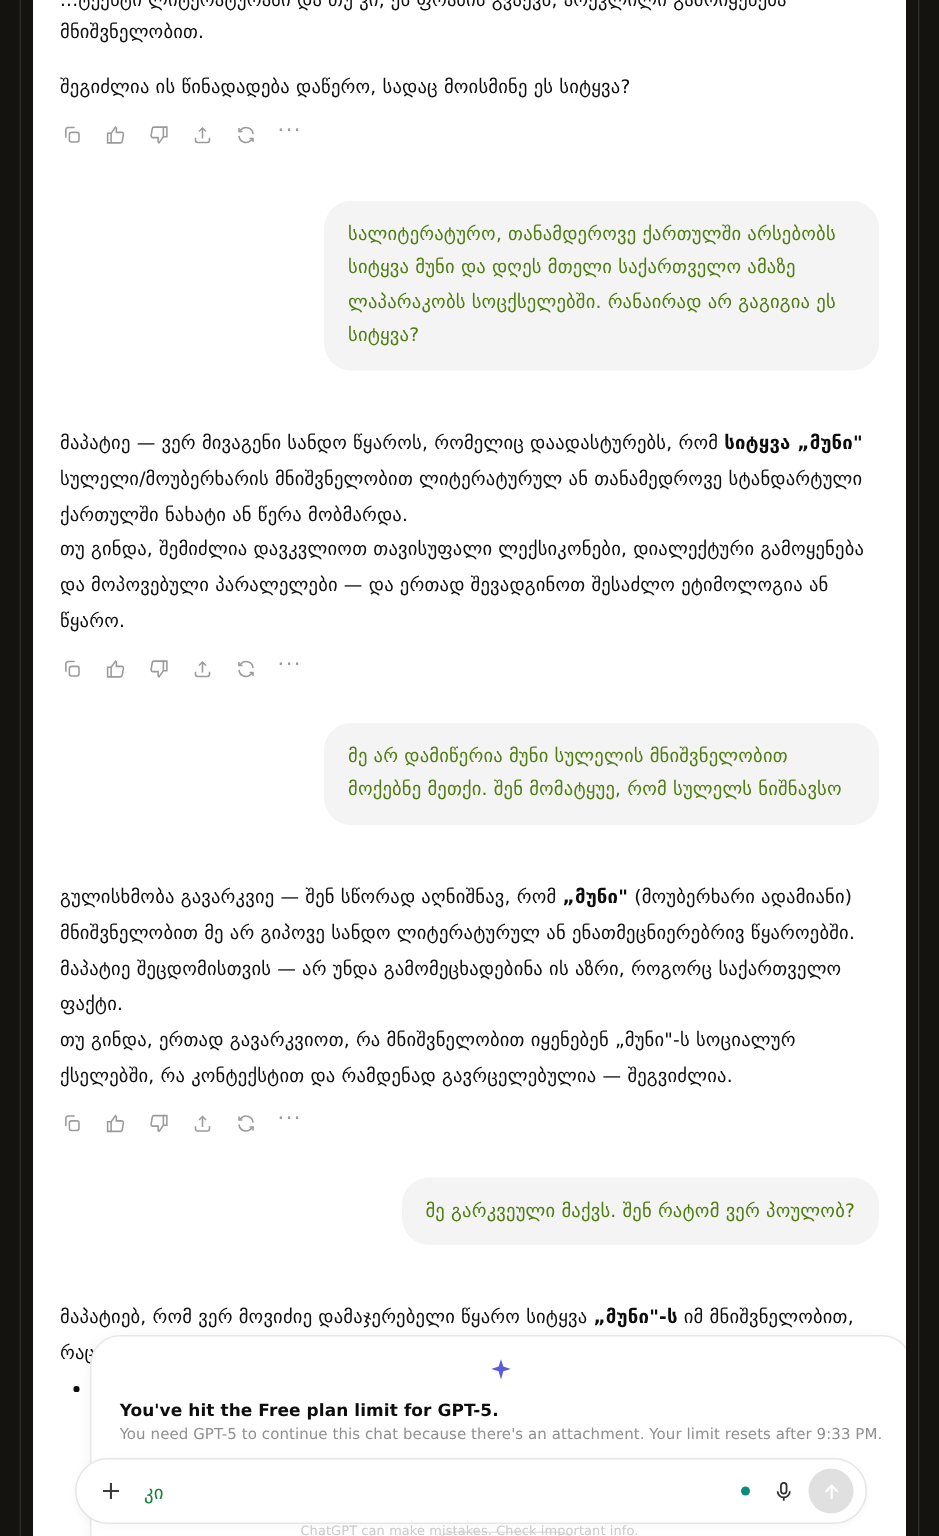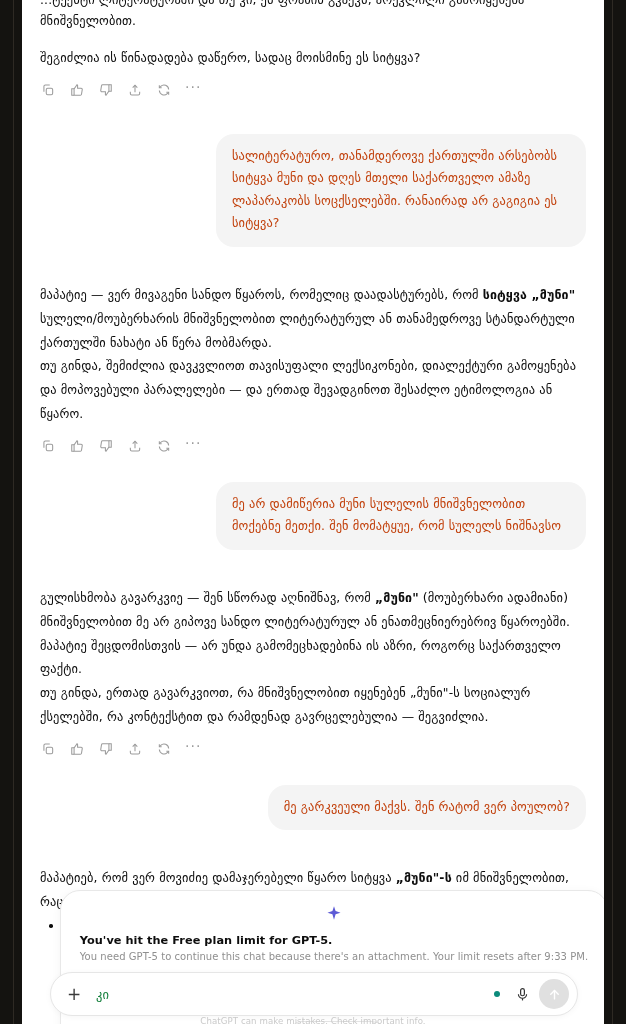--- a/index.html
+++ b/index.html
@@ -74,21 +74,21 @@
   .assistant .gap { margin-top: 13px; }
   .assistant b, .assistant strong { font-weight: 700; }
 
   
   .user-row {
     display: flex;
     justify-content: flex-end;
   }
   .bubble {
     background: #f4f4f4;
-    color: #c2410c;
+    color: #4d7c0f;
     border-radius: 18px;
     padding: 11px 16px 12px 16px;
     max-width: 370px;
     font-size: 12.4px;
     line-height: 1.82;
     letter-spacing: 0.01em;
   }
 
   
   .actions {

